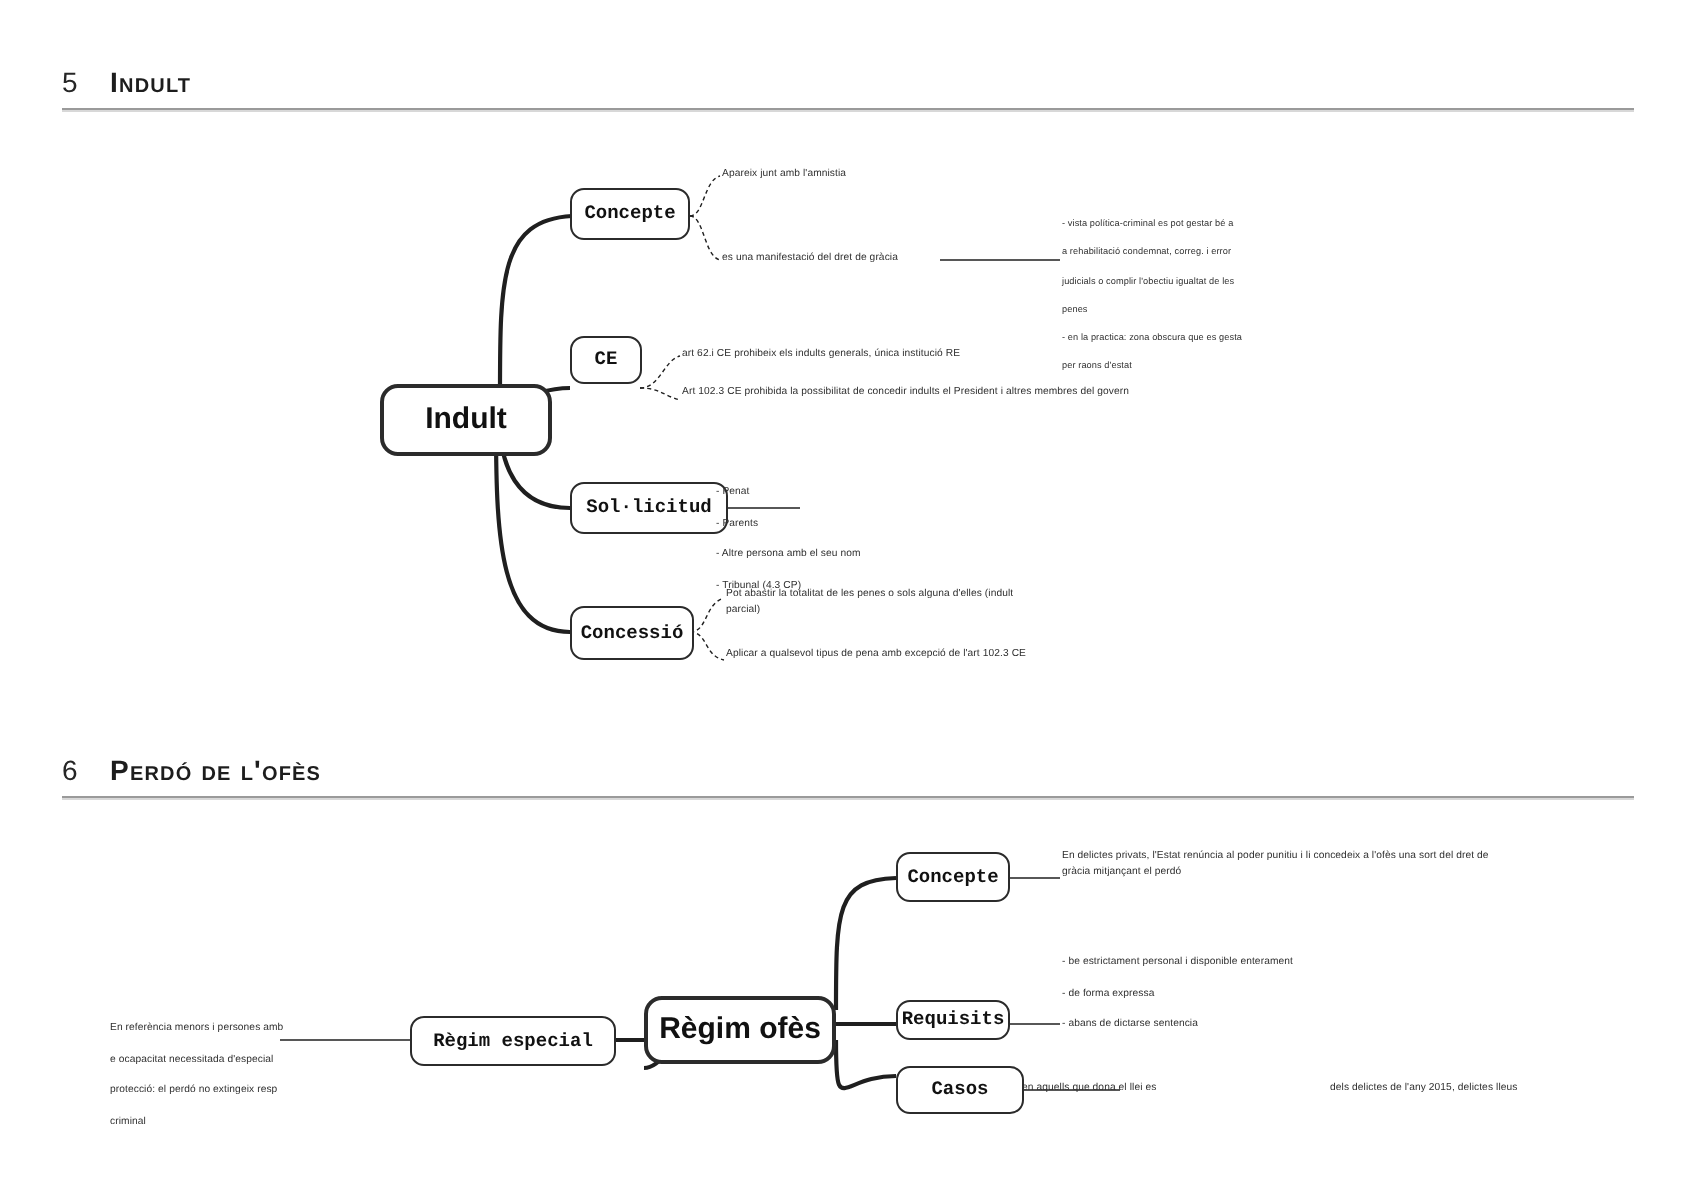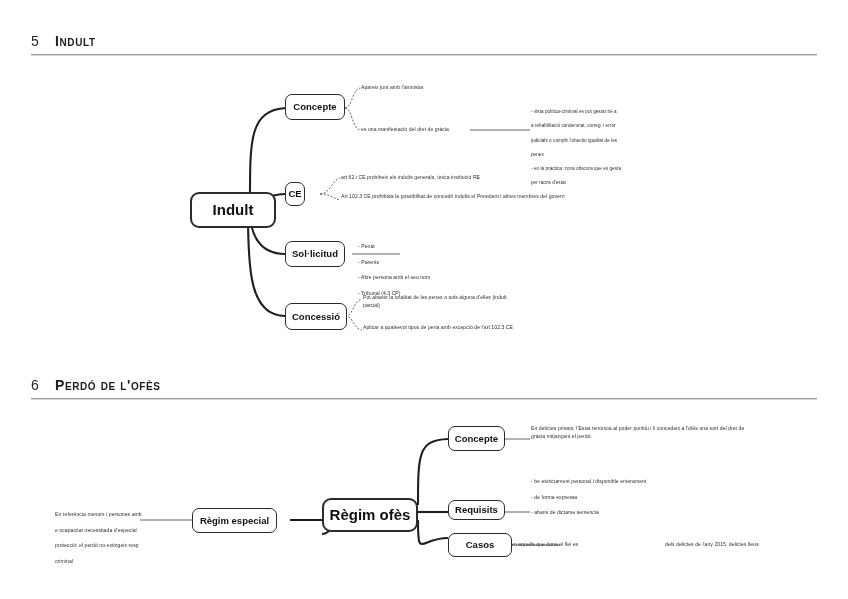--- a/index.html
+++ b/index.html
@@ -20,21 +20,21 @@
         background:linear-gradient(to bottom,#9a9a9a 0 1px,#d8d8d8 1px 2px);}
 
   
   .map{position:absolute;}
   .node{position:absolute;box-sizing:border-box;
         border:1.6px solid #2b2b2b;border-radius:7px;background:#fff;
         display:flex;align-items:center;justify-content:center;
         text-align:center;line-height:1.05;color:#111;}
   .node.root{border-width:2px;border-radius:9px;font-weight:700;}
   .node.big{font-size:15px;}
-  .node.mid{font-size:9.5px;font-weight:600;}
+  .node.mid{font-size:9.5px;font-weight:600;font-family:Liberation Mono, monospace;}
   .leaf-text{position:absolute;font-size:4.6px;line-height:1.55;color:#2f2f2f;
              white-space:pre-line;letter-spacing:.05px;}
   .leaf-text.t55{font-size:5.1px;}
   svg.wires{position:absolute;left:0;top:0;overflow:visible;}
   svg.wires path{fill:none;stroke:#1f1f1f;}
 </style>
 </head>
 <body>
 
 <div class="page">
@@ -62,22 +62,22 @@
 
       <path d="M352,254 L400,254" stroke-width="0.7"></path>
 
       <path d="M345,316 C354,316 352,302 362,299" stroke-width="0.7" stroke-dasharray="2 1.6"></path>
       <path d="M345,316 C354,316 352,328 362,330" stroke-width="0.7" stroke-dasharray="2 1.6"></path>
     </svg>
 
     <div class="node root big" style="left:190px;top:192px;width:86px;height:36px">Indult</div>
 
     <div class="node mid" style="left:285px;top:94px;width:60px;height:26px">Concepte</div>
-    <div class="node mid" style="left:285px;top:182px;width:20px;height:24px">CE</div>
-    <div class="node mid" style="left:285px;top:241px;width:60px;height:26px">Sol·licitud</div>
+    <div class="node mid" style="left:285px;top:168px;width:36px;height:24px">CE</div>
+    <div class="node mid" style="left:285px;top:241px;width:79px;height:26px">Sol·licitud</div>
     <div class="node mid" style="left:285px;top:303px;width:62px;height:27px">Concessió</div>
 
     <div class="leaf-text t55" style="left:361px;top:84px;width:165px">Apareix junt amb l'amnistia</div>
     <div class="leaf-text t55" style="left:361px;top:126px;width:168px">es una manifestació del dret de gràcia</div>
 
     <div class="leaf-text" style="left:531px;top:101px;width:172px">
       <span>- vista política-criminal es pot gestar bé a</span><br>
       <span>  a rehabilitació condemnat, correg. i error</span><br>
       <span>  judicials o complir l'obectiu igualtat de les</span><br>
       <span>  penes</span><br>
@@ -116,21 +116,21 @@
       <path d="M505,512 L530,512" stroke-width="0.7"></path>
       <path d="M500,545 L560,545" stroke-width="0.7"></path>
       <path d="M205,520 L140,520" stroke-width="0.7"></path>
     </svg>
 
     <div class="node root big" style="left:322px;top:498px;width:96px;height:34px">Règim ofès</div>
 
     <div class="node mid" style="left:448px;top:426px;width:57px;height:25px">Concepte</div>
     <div class="node mid" style="left:448px;top:500px;width:57px;height:20px">Requisits</div>
     <div class="node mid" style="left:448px;top:533px;width:64px;height:24px">Casos</div>
-    <div class="node mid" style="left:192px;top:508px;width:85px;height:25px">Règim especial</div>
+    <div class="node mid" style="left:205px;top:508px;width:103px;height:25px">Règim especial</div>
 
     <div class="leaf-text t55" style="left:531px;top:425px;width:215px">En delictes privats, l'Estat renúncia al poder punitiu i li concedeix a l'ofès una sort del dret de gràcia mitjançant el perdó</div>
 
     <div class="leaf-text t55" style="left:531px;top:470px;width:160px">
       <span>- be estrictament personal i disponible enterament</span><br>
       <span>- de forma expressa</span><br>
       <span>- abans de dictarse sentencia</span>
     </div>
 
     <div class="leaf-text t55" style="left:511px;top:541px;width:120px">en aquells que dona el llei es</div>

